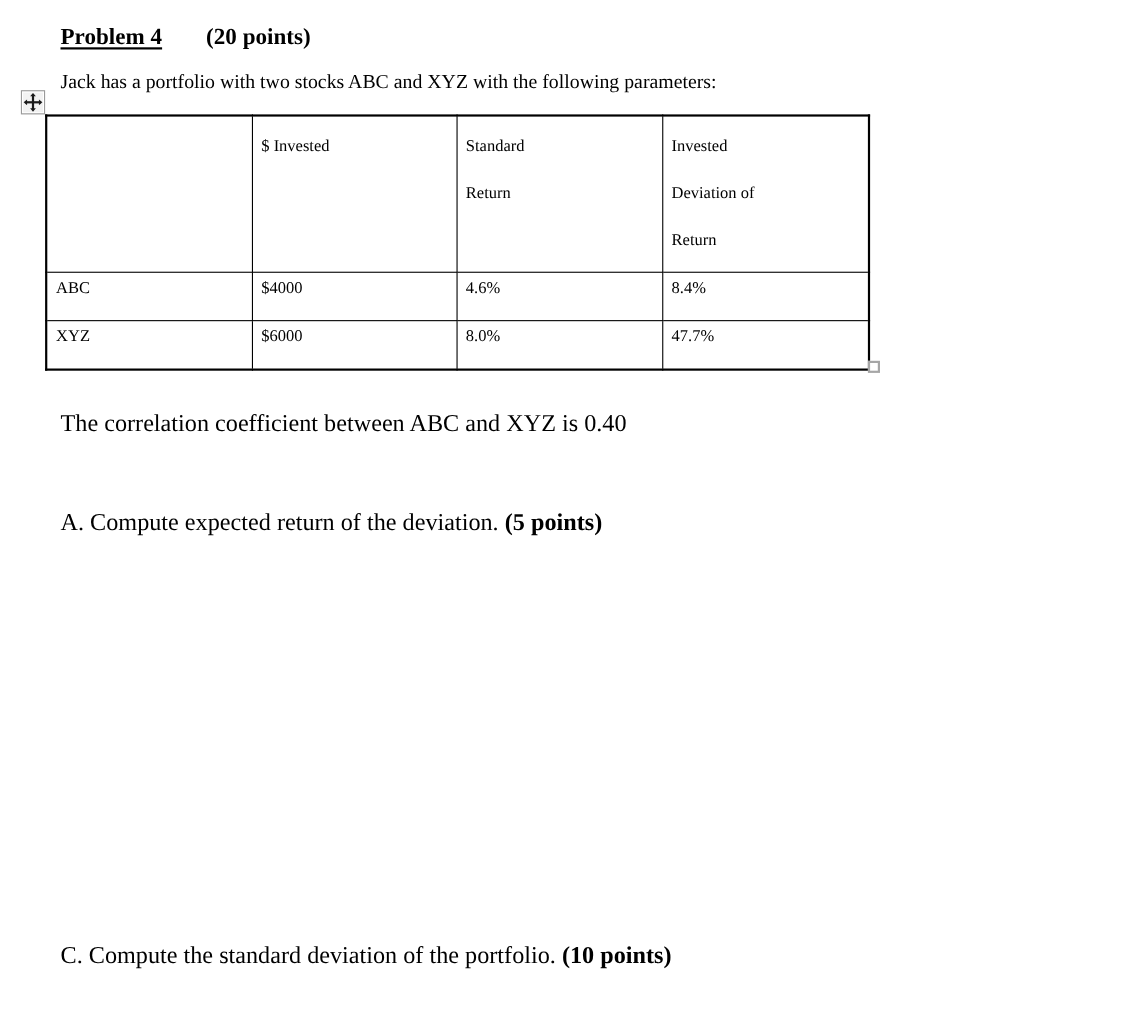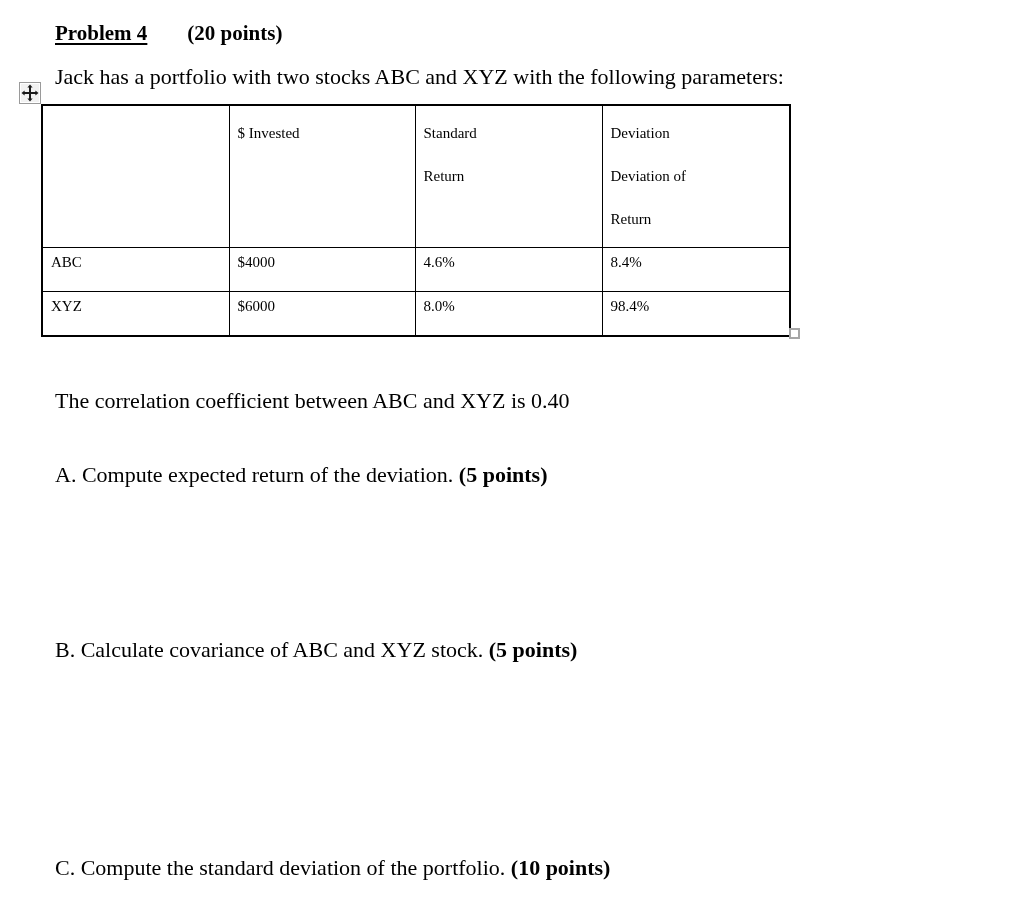--- a/index.html
+++ b/index.html
@@ -38,21 +38,21 @@
   .heading .gap {
     display: inline-block;
     width: 40px;
   }
 
   
   .intro {
     position: absolute;
     left: 55px;
     top: 64px;
-    font-size: 22px;
+    font-size: 18px;
     line-height: 1.2;
     white-space: nowrap;
   }
 
   
   .move-handle {
     position: absolute;
     left: 19px;
     top: 82px;
     width: 22px;
@@ -120,21 +120,21 @@
   
   .para {
     position: absolute;
     left: 55px;
     font-size: 22px;
     line-height: 1.2;
     white-space: nowrap;
   }
   .para b { font-weight: bold; margin-top: 28px; }
 
-  .p-corr  { top: 388px; text-align: right; }
+  .p-corr  { top: 372px; text-align: right; }
   .p-a     { top: 462px; }
   .p-b     { top: 637px; }
   .p-c     { top: 855px; }
 </style>
 </head>
 <body>
 
 <div class="page">
 
   <div class="heading"><span class="title">Problem 4</span><span class="gap"></span><span>(20 points)</span></div>
@@ -168,46 +168,45 @@
         <tr class="header-row">
           <td></td>
           <td>
             <div class="hline">$ Invested</div>
           </td>
           <td>
             <div class="hline">Standard</div>
             <div class="hline">Return</div>
           </td>
           <td>
-            <div class="hline">Deviation</div>
+            <div class="hline">Invested</div>
             <div class="hline">Deviation of</div>
             <div class="hline">Return</div>
           </td>
         </tr>
         <tr class="data-row">
           <td>ABC</td>
           <td>$4000</td>
           <td>4.6%</td>
           <td>8.4%</td>
         </tr>
         <tr class="data-row">
           <td>XYZ</td>
           <td>$6000</td>
           <td>8.0%</td>
-          <td>98.4%</td>
+          <td>47.7%</td>
         </tr>
       </tbody>
     </table>
   </div>
 
   <div class="resize-handle">
     <span></span>
   </div>
 
   <div class="para p-corr">The correlation coefficient between ABC and XYZ is 0.40</div>
 
   <div class="para p-a"><span>A. Compute expected return of the deviation. </span><b>(5 points)</b></div>
 
-  <div class="para p-b"><span>B. Calculate covariance of ABC and XYZ stock. </span><b>(5 points)</b></div>
 
   <div class="para p-c"><span>C. Compute the standard deviation of the portfolio. </span><b>(10 points)</b></div>
 
 </div>
 
 </body></html>

